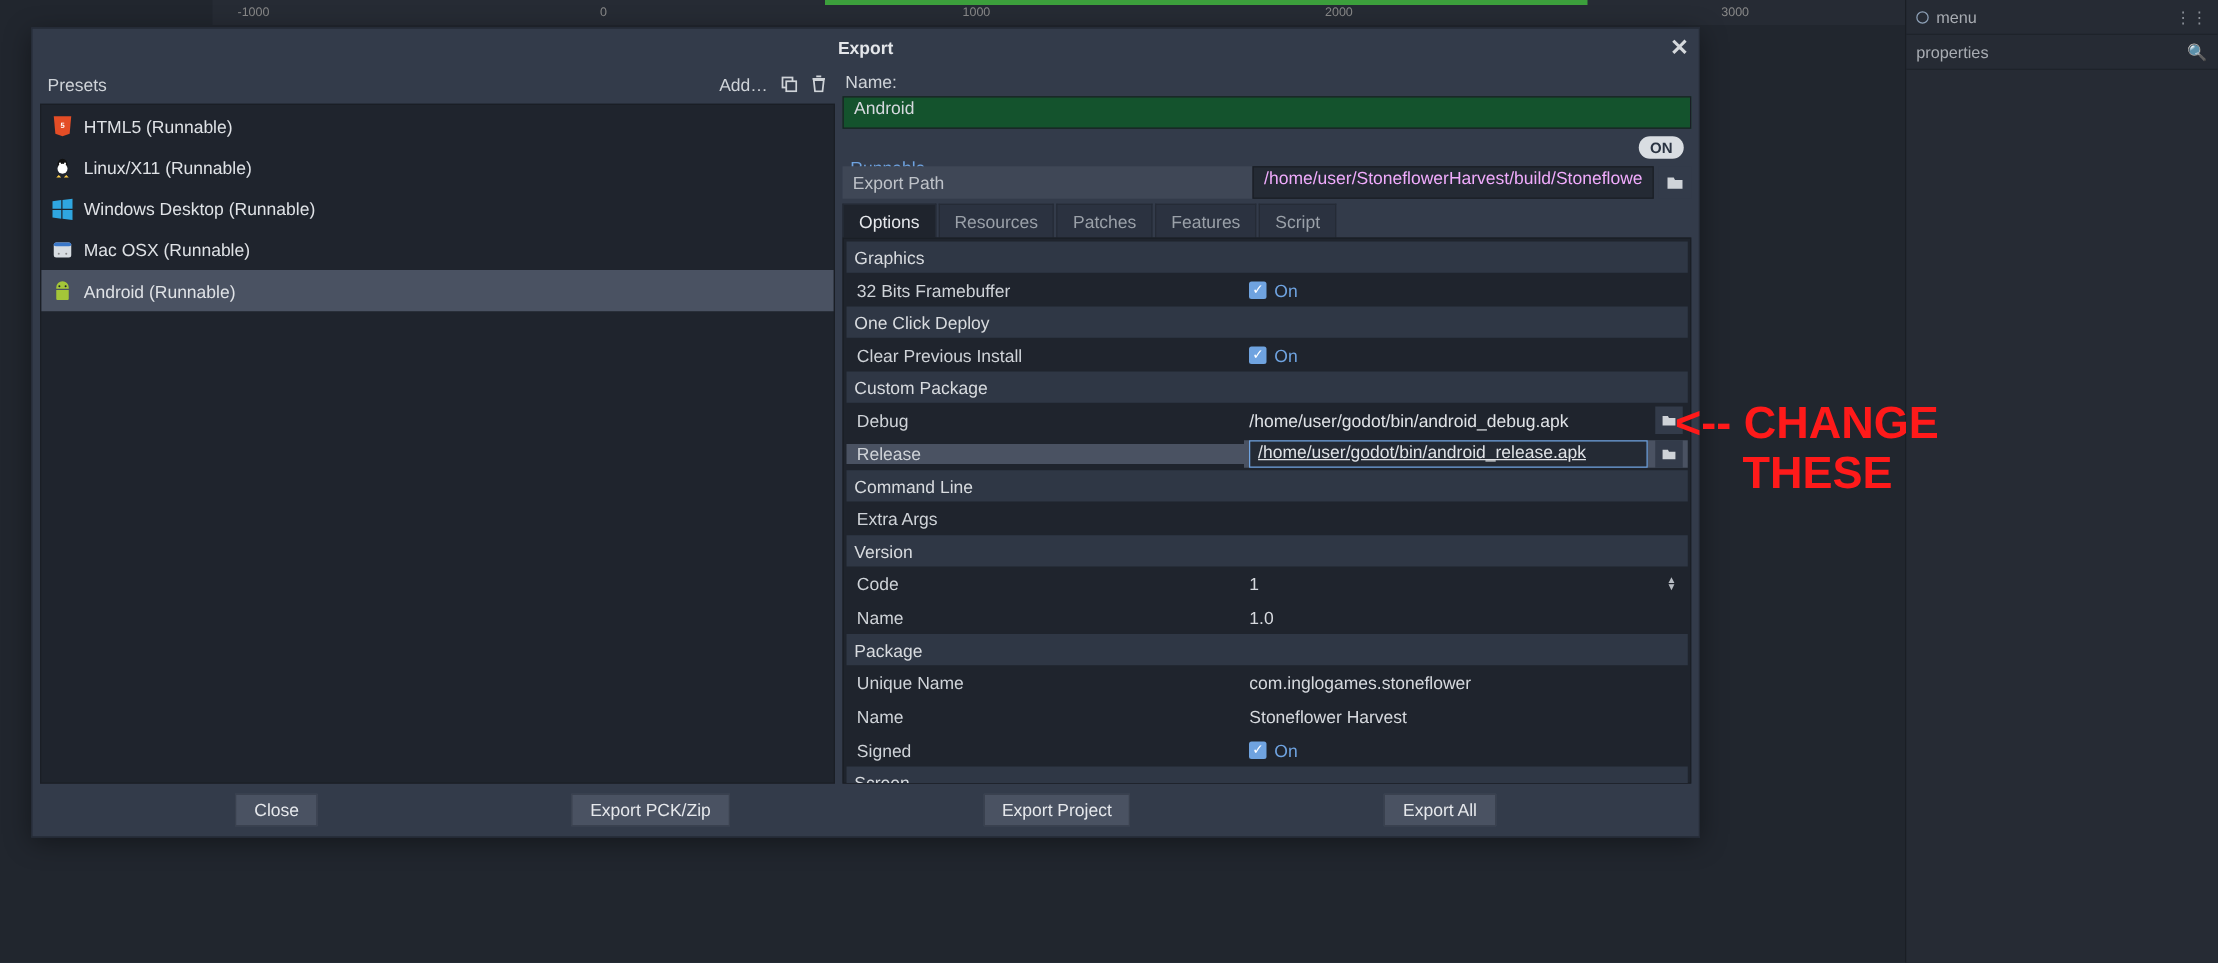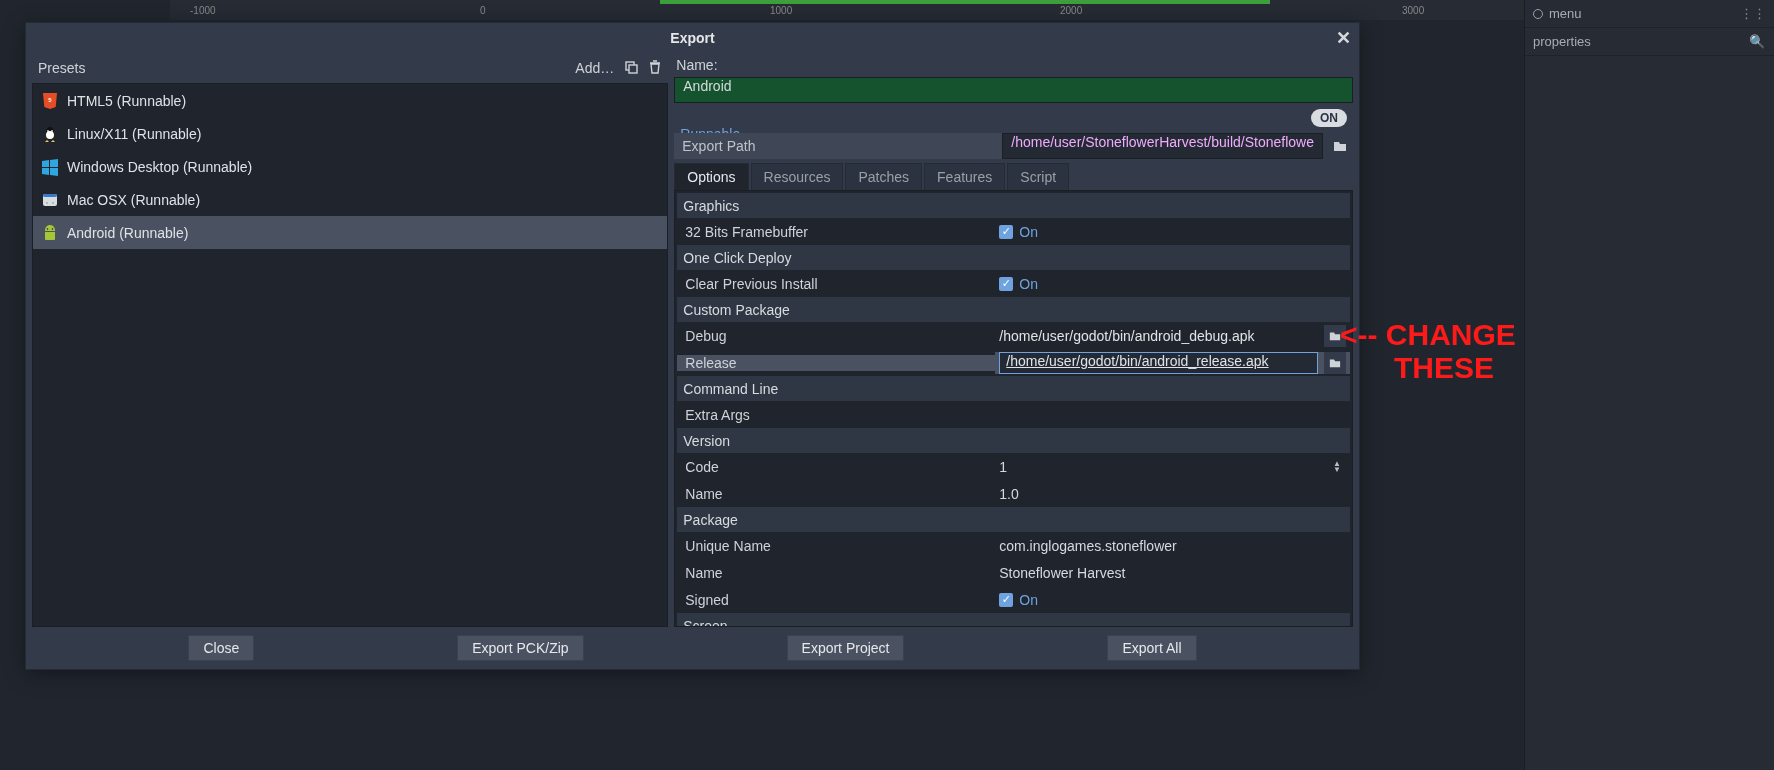--- a/index.html
+++ b/index.html
@@ -78,32 +78,32 @@
 .txtval { flex: 1; color: #e0e3e7; }
 .inputbox { flex: 1; background: #242a34; border: 1px solid #6fa3e0; height: 22px; padding: 0 6px; color: #e0e3e7; text-decoration: underline; }
 .filebtn { width: 22px; height: 22px; background: #333b4a; display: flex; align-items: center; justify-content: center; margin-left: 6px; }
 .spin { width: 18px; display: flex; flex-direction: column; align-items: center; color: #b9bec5; margin-left: auto; }
 .spin .tri { font-size: 8px; line-height: 6px; }
 
 .footer { height: 42px; display: flex; align-items: center; justify-content: center; gap: 190px; }
 .btn { background: #4a5262; color: #e6e8ec; padding: 4px 14px; border: 1px solid #3a414f; cursor: pointer; }
 .footer .group { display: flex; gap: 110px; width: 100%; justify-content: space-around; padding: 0 116px; }
 
-.annot { position: absolute; left: 1340px; top: 318px; color: #ff1a1a; font-weight: 900; font-size: 30px; font-family: Arial, sans-serif; line-height: 1.1; white-space: nowrap; }
+.annot { position: absolute; left: 1340px; top: 318px; color: #ff1a1a; font-weight: 900; font-size: 36px; font-family: Arial, sans-serif; line-height: 1.1; white-space: nowrap; }
 </style>
 </head>
 <body>
 
 <div class="bg-main">
   <div class="ruler">
     <span style="left:20px">-1000</span>
     <span style="left:310px">0</span>
     <span style="left:600px">1000</span>
     <span style="left:890px">2000</span>
-    <span style="left:1232px">3000</span>
+    <span style="left:1207px">3000</span>
     <div class="ruler-bar"></div>
   </div>
   <div class="side-right">
     <div class="side-right-row">
       <span class="circ"></span>
       <span>menu</span>
       <span class="sicon">⋮⋮</span>
     </div>
     <div class="side-right-row">
       <span>properties</span>

